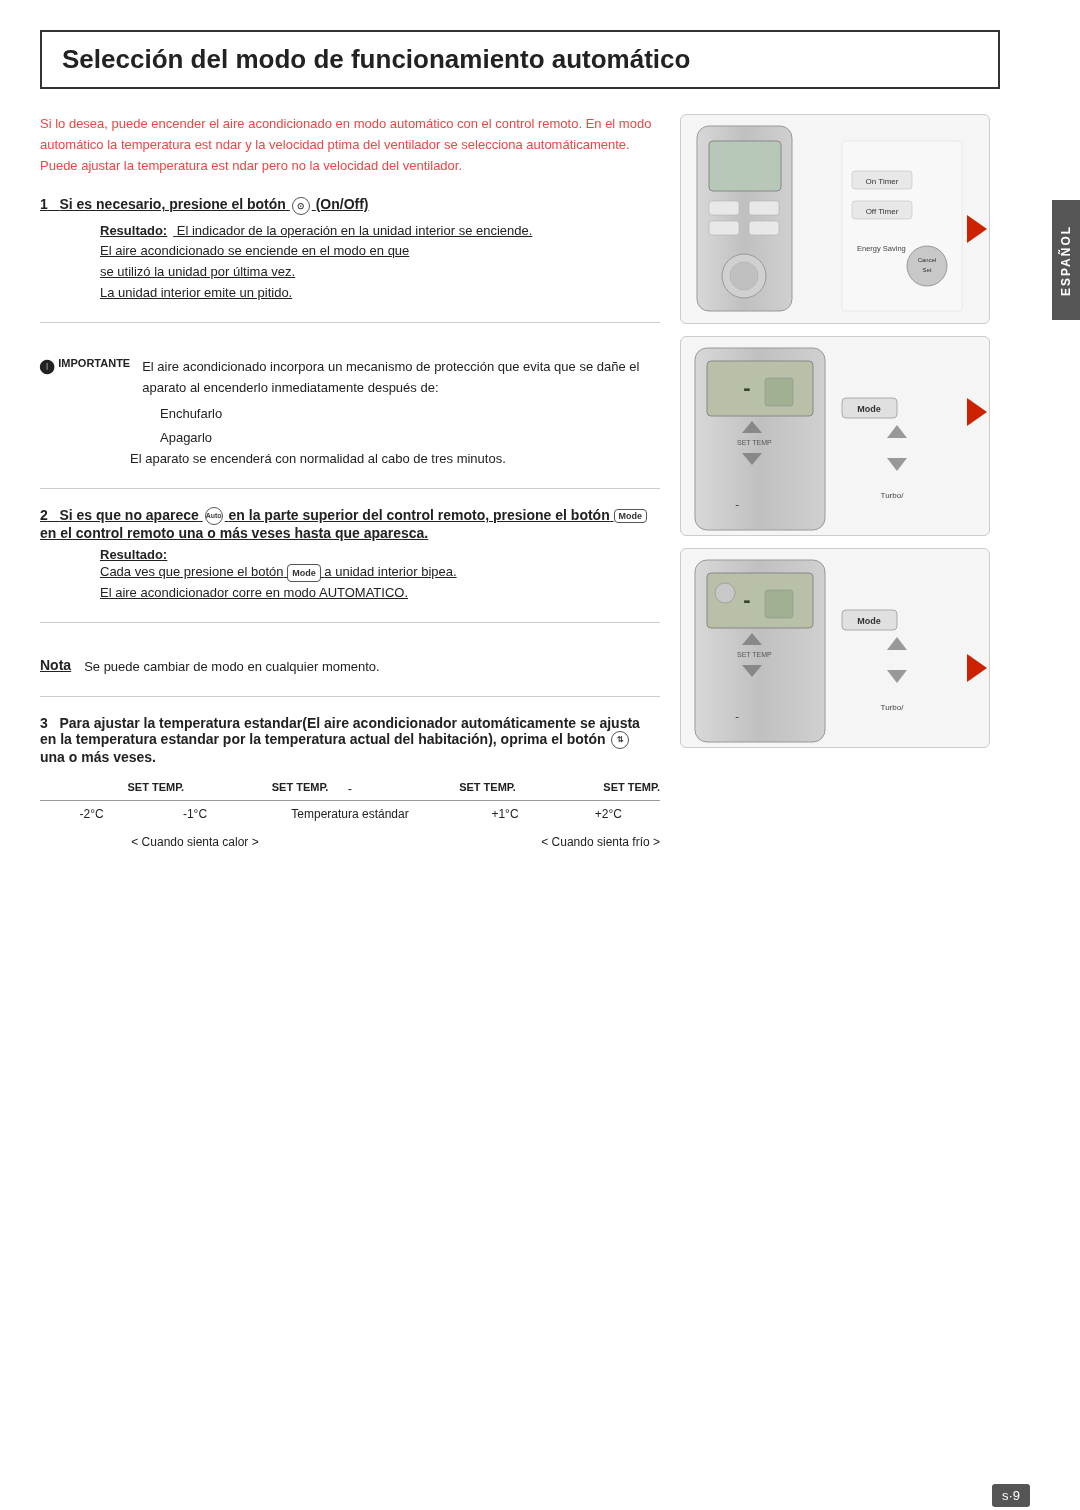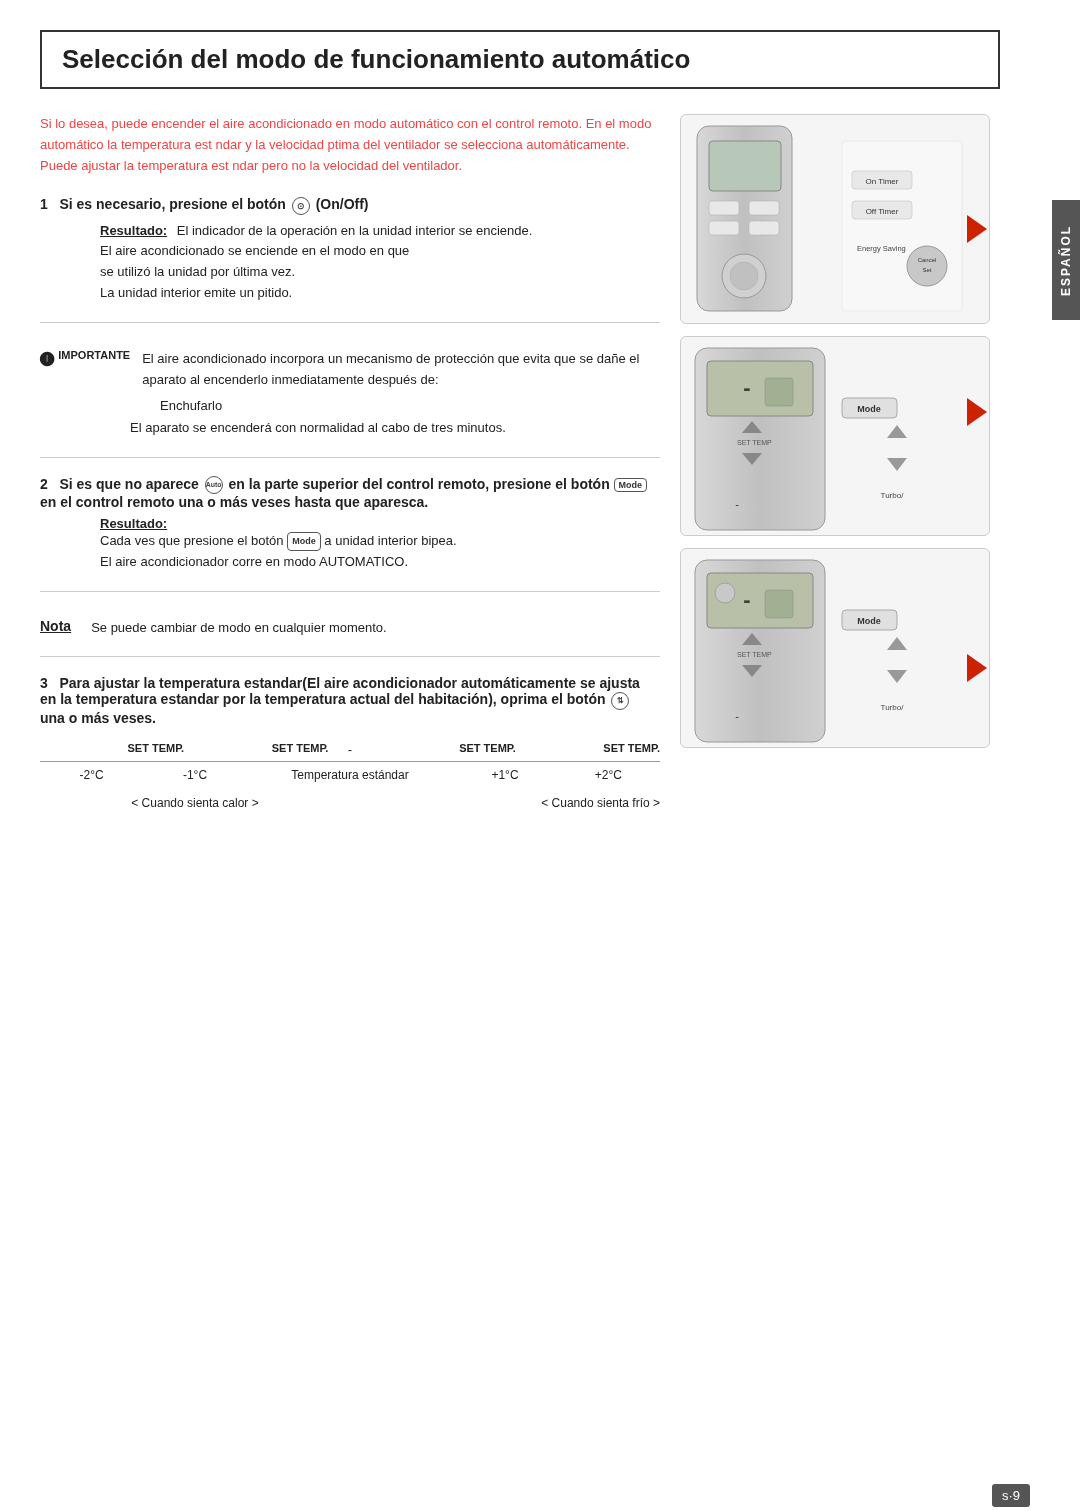--- a/index.html
+++ b/index.html
@@ -80,23 +80,24 @@
     
     .intro-text {
       font-size: 13px;
       line-height: 1.6;
       margin-bottom: 20px;
       color: #ef4444;
     }
 
     
     .step-block {
-      margin-bottom: 26px;
+      margin-bottom: 34px;
       padding-bottom: 18px;
       border-bottom: 1px solid #ccc;
+      text-decoration: underline;
     }
 
     .step-number {
       font-weight: bold;
       font-size: 14px;
       margin-bottom: 6px;
     }
 
     .result-label {
       font-weight: bold;
@@ -147,21 +148,21 @@
 
     .important-list {
       margin-left: 120px;
       font-size: 13px;
       line-height: 1.8;
     }
 
     
     .nota-block {
       display: flex;
-      gap: 20px;
+      gap: 13px;
       margin-bottom: 18px;
       padding-bottom: 18px;
       border-bottom: 1px solid #ccc;
       align-items: flex-start;
     }
 
     .nota-label {
       font-weight: bold;
       font-size: 14px;
       white-space: nowrap;
@@ -313,20 +314,21 @@
         </div>
 
         <div class="important-block">
           <div class="important-header">
             <span class="important-icon">🅘</span>
             <span class="important-label">IMPORTANTE</span>
             <span class="result-line" style="margin-left:8px;">El aire acondicionado incorpora un mecanismo de protección que evita que se dañe el aparato al encenderlo inmediatamente después de:</span>
           </div>
           <div class="important-list">
             <div>Enchufarlo</div>
+            <div>Apagarlo</div>
           </div>
           <div class="important-text">El aparato se encenderá con normalidad al cabo de tres minutos.</div>
         </div>
 
         <div class="step-block">
           <div class="step-number">
             <span>2</span>&nbsp;&nbsp;
             <span>Si es que no aparece</span>
             <span class="icon-sim" style="font-size:7px;">Auto</span>
             <span>en la parte superior del control remoto, presione el botón</span>

